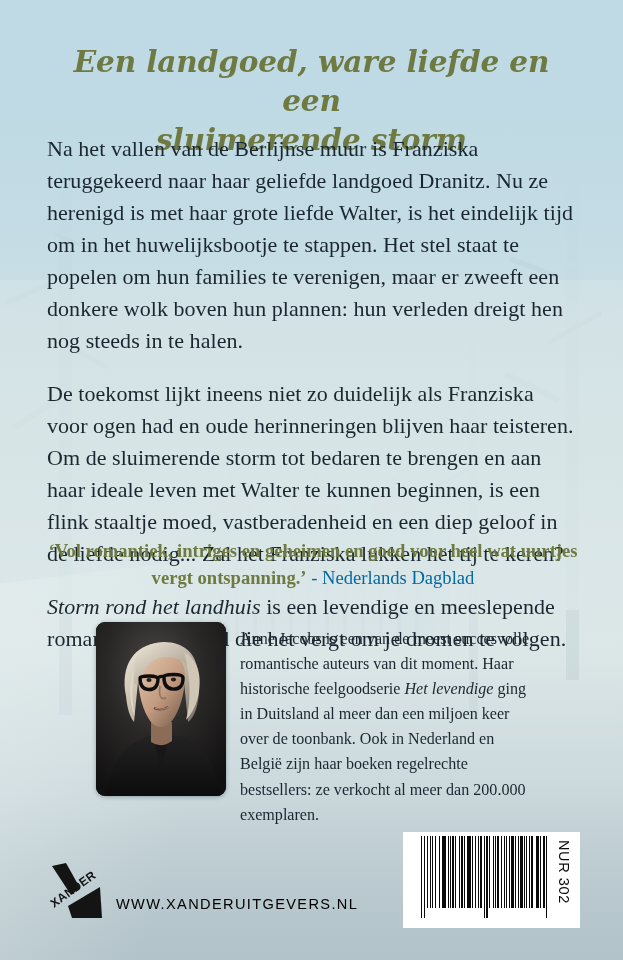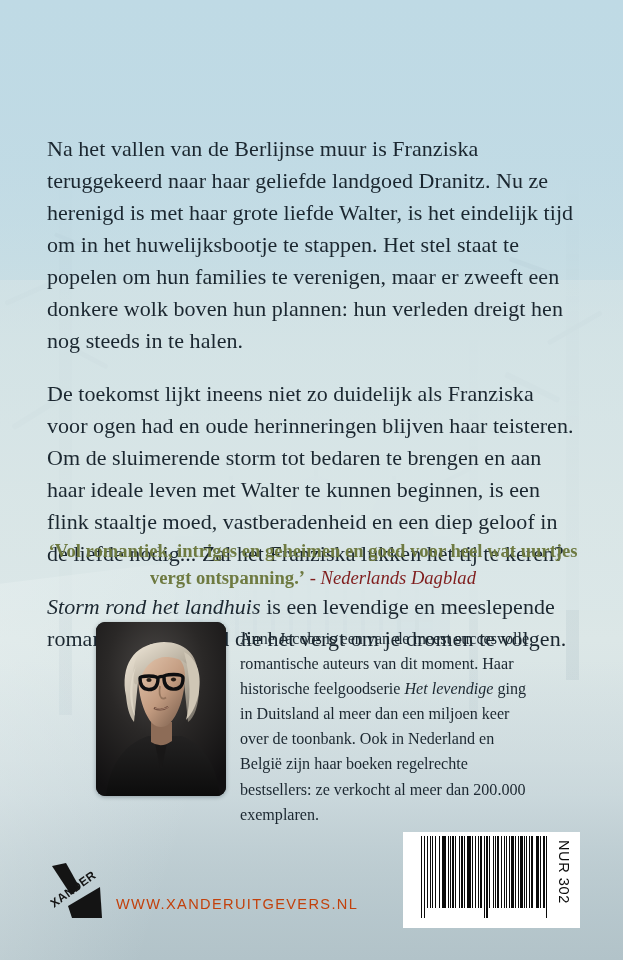--- a/index.html
+++ b/index.html
@@ -155,23 +155,22 @@
     position: absolute;
     left: 47px; width: 532px;
     top: 537px;
     text-align: center;
     font-size: 18.6px;
     line-height: 1.46;
     color: #6e7a41;
     font-weight: 700;
   }
   .pullquote .source {
-    color: #7f1d1d;
+    color: #0369a1;
     font-weight: 400;
-    font-style: italic;
   }
 
   
   .author-photo {
     position: absolute;
     left: 96px; top: 622px;
     width: 130px; height: 174px;
     border-radius: 9px;
     overflow: hidden;
     background: #17181a;
@@ -194,21 +193,21 @@
   .logo {
     position: absolute;
     left: 50px; top: 862px;
     width: 54px; height: 58px;
   }
   .logo svg { display: block; }
 
   .url {
     position: absolute;
     left: 116px; top: 896px;
-    color: #c2410c;
+    color: #000000;
     font-family: "Liberation Sans", "DejaVu Sans", sans-serif;
     font-size: 14.6px;
     letter-spacing: 1.35px;
     font-weight: 400;
   }
 
   
   .barcode-box {
     position: absolute;
     left: 403px; top: 832px;
@@ -292,20 +291,24 @@
     <div class="b" style="left:46px;bottom:290px;width:40px;height:4px;transform:rotate(24deg);"></div>
   </div>
 
   <div class="bg-haze-top"></div>
   <div class="bg-haze-mid"></div>
   <div class="bg-haze-bot"></div>
   <div class="bg-streak"></div>
 
   <div class="content">
 
+    <div class="headline">
+      <span>Een landgoed, ware liefde en een</span><br>
+      <span>sluimerende storm</span>
+    </div>
 
     <div class="blurb">
       <p>Na het vallen van de Berlijnse muur is Franziska teruggekeerd naar haar geliefde landgoed Dranitz. Nu ze herenigd is met haar grote liefde Walter, is het eindelijk tijd om in het huwelijksbootje te stappen. Het stel staat te popelen om hun families te verenigen, maar er zweeft een donkere wolk boven hun plannen: hun verleden dreigt hen nog steeds in te halen.</p>
       <p>De toekomst lijkt ineens niet zo duidelijk als Franziska voor ogen had en oude herinneringen blijven haar teisteren. Om de sluimerende storm tot bedaren te brengen en aan haar ideale leven met Walter te kunnen beginnen, is een flink staaltje moed, vastberadenheid en een diep geloof in de liefde nodig... Zal het Franziska lukken het tij te keren?</p>
       <p><span class="title-italic">Storm rond het landhuis</span><span> is een levendige en meeslepende roman over de moed die het vergt om je dromen te volgen.</span></p>
     </div>
 
     <div class="pullquote">
       <span>‘Vol romantiek, intriges en geheimen en goed voor heel wat uurtjes vergt ontspanning.’</span><span class="source"> - Nederlands Dagblad</span>
     </div>

